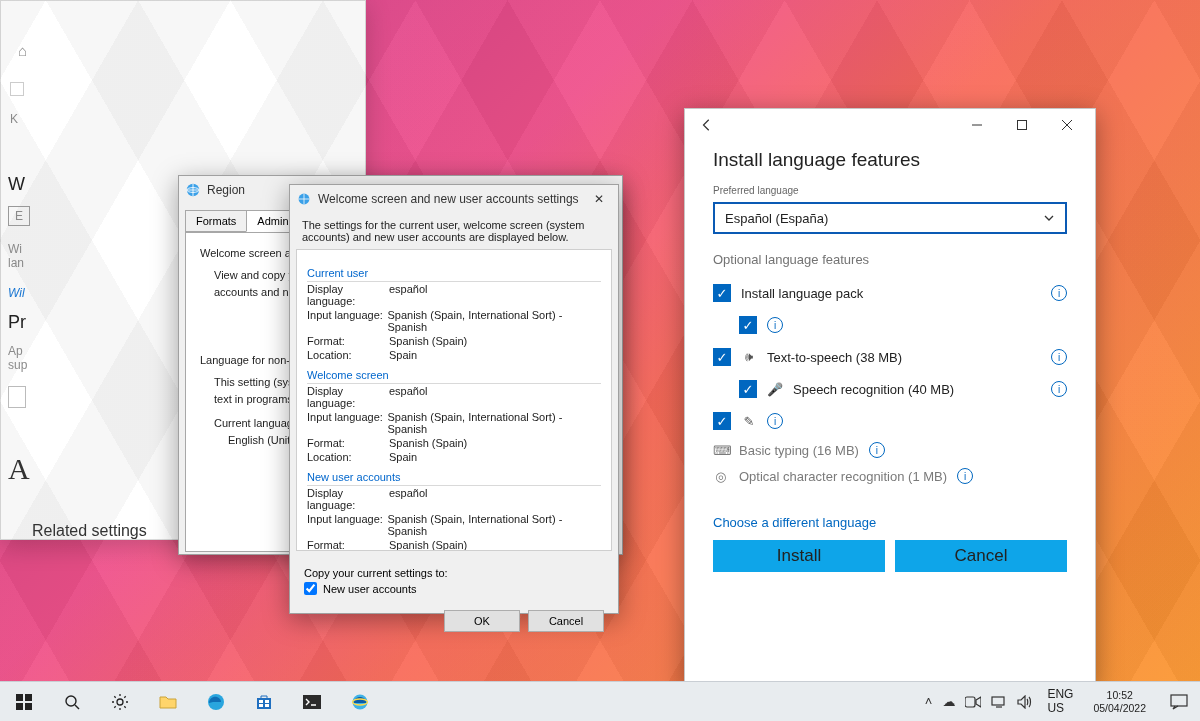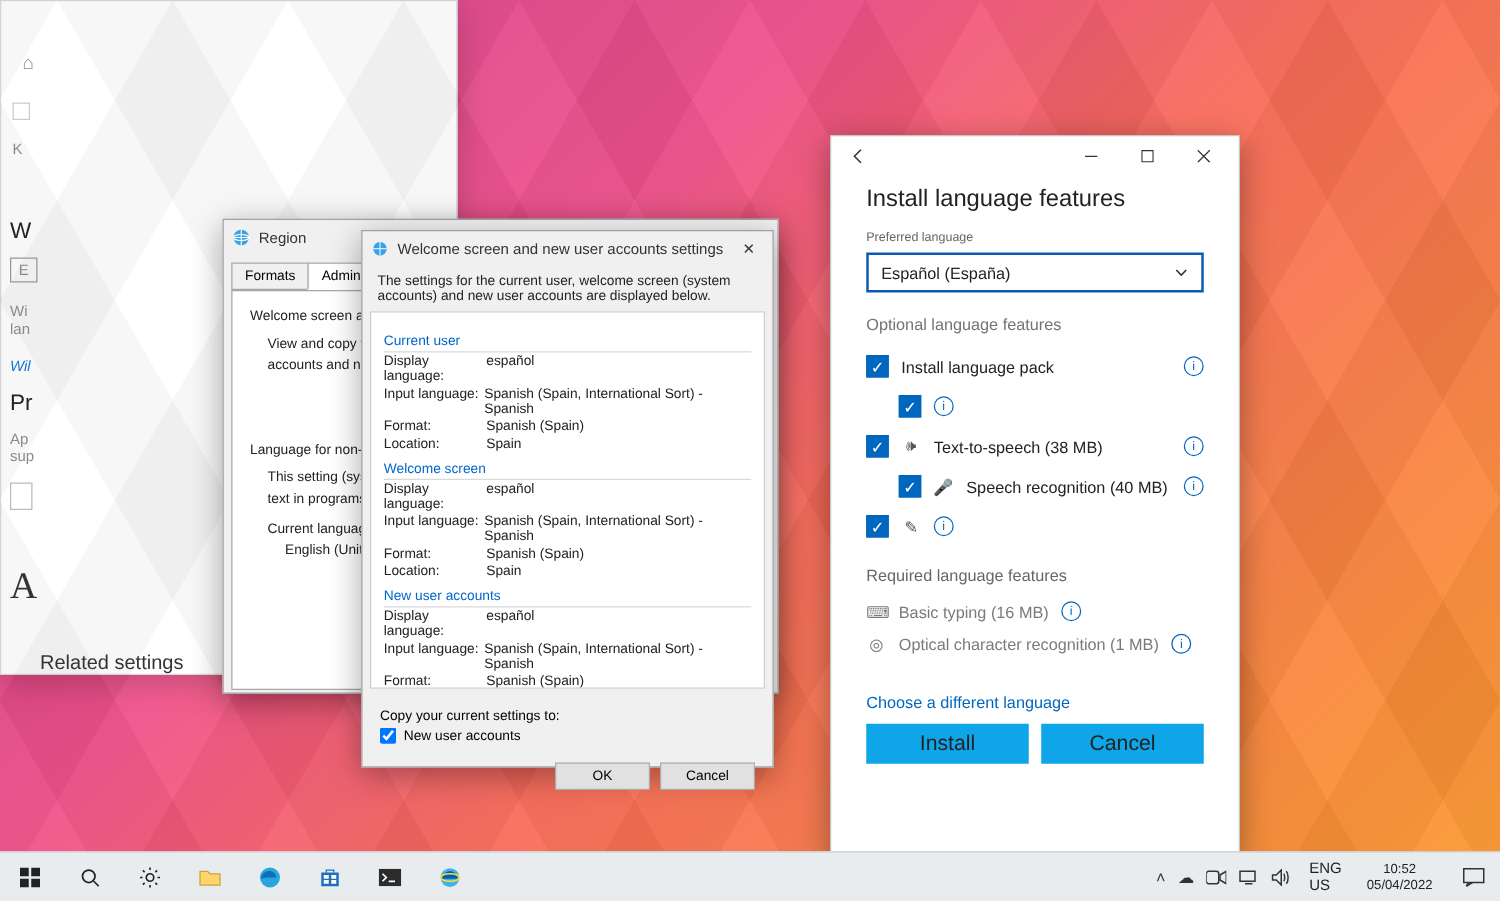--- a/index.html
+++ b/index.html
@@ -37,21 +37,21 @@
 .kv { display:flex; padding:1px 0; }
 .kv .k { width:82px; }
 .kv .v {}
 .copy-area { padding:10px 14px 0 14px; font-size:11px; }
 .chk { display:flex; align-items:center; gap:6px; padding:3px 0; }
 .chk input { width:13px; height:13px; }
 .btnrow { display:flex; justify-content:flex-end; gap:8px; padding:12px 14px; }
 .btn { width:76px; height:22px; font-size:11px; background:#e1e1e1; border:1px solid #adadad; }
 
 
-#lang { left:664px; top:108px; width:328px; height:580px; border-color:#c6c6c6; }
+#lang { left:684px; top:108px; width:412px; height:580px; border-color:#c6c6c6; }
 #lang .titlebar { height:32px; }
 #lang .back { width:32px; height:32px; display:flex; align-items:center; justify-content:center; font-size:15px; color:#444; }
 #lang .content { padding:8px 28px 14px 28px; font-size:13px; color:#222; }
 #lang h1 { font-size:19px; font-weight:400; margin-bottom:14px; }
 .sublabel { font-size:10px; color:#666; margin-bottom:6px; }
 .select-box { border:2px solid #0a5ab4; height:32px; display:flex; align-items:center; justify-content:space-between; padding:0 10px; font-size:13px; margin-bottom:18px; }
 .opt-h { font-size:13px; color:#737373; margin:6px 0 10px; }
 .feat { display:flex; align-items:center; gap:10px; height:32px; }
 .feat.indent { padding-left:26px; }
 .cbox { width:18px; height:18px; border:1px solid #666; display:inline-flex; align-items:center; justify-content:center; background:#fff; }
@@ -280,21 +280,20 @@
       <span class="ic">🎤</span>
       <span class="lbl">Speech recognition (40 MB)</span>
       <span class="info">i</span>
     </div>
     <div class="feat">
       <span class="cbox checked"></span>
       <span class="ic">✎</span>
       <span class="info">i</span>
     </div>
 
-    <div class="req-h">Required language features</div>
     <div class="req">
       <span class="ic">⌨</span>
       <span class="lbl">Basic typing (16 MB)</span>
       <span class="info">i</span>
     </div>
     <div class="req">
       <span class="ic">◎</span>
       <span class="lbl">Optical character recognition (1 MB)</span>
       <span class="info">i</span>
     </div>

